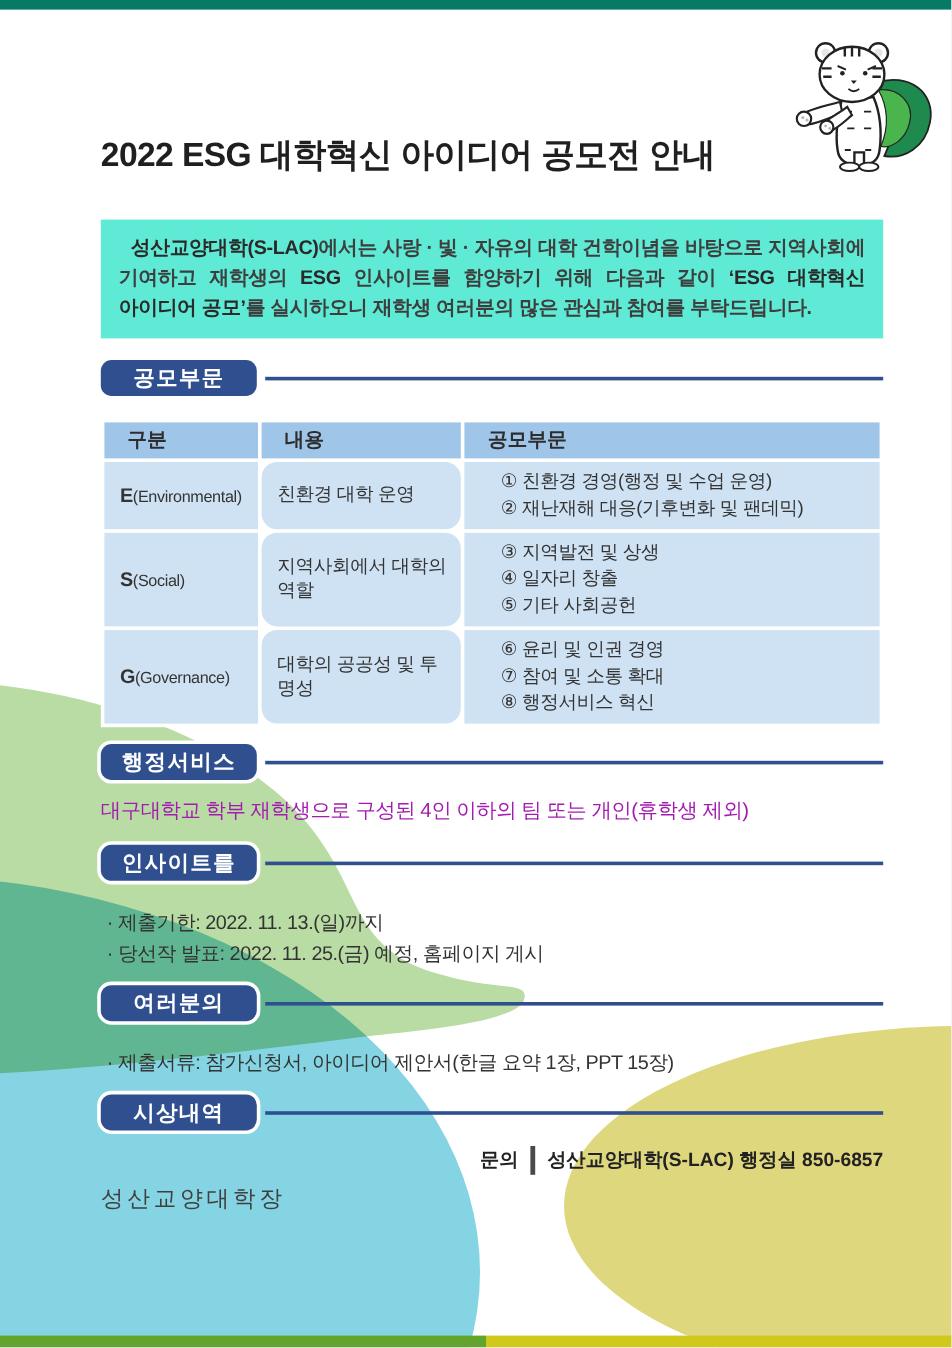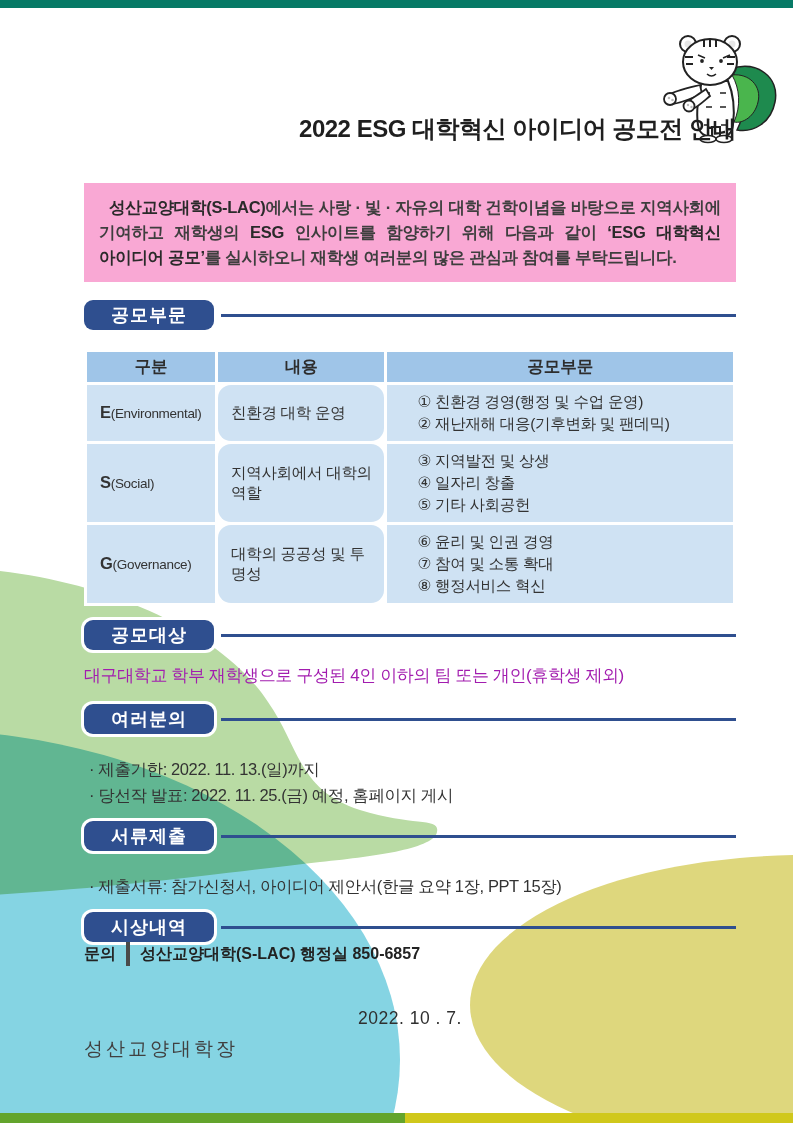--- a/index.html
+++ b/index.html
@@ -11,25 +11,25 @@
   .blob-layer{position:absolute;left:0;top:0;width:793px;height:1123px;z-index:0;}
   .top-bar{position:absolute;left:0;top:0;width:100%;height:8px;background:#077a66;z-index:4;}
   .bottom-bar{position:absolute;left:0;bottom:0;width:100%;height:10px;display:flex;z-index:4;}
   .bottom-bar .bar-green{width:405px;height:100%;background:#63a42c;}
   .bottom-bar .bar-yellow{flex:1;height:100%;background:#d0c81b;}
   .mascot{position:absolute;left:660px;top:33px;width:130px;height:116px;z-index:2;}
 
   .content{position:absolute;left:84px;top:0;width:652px;z-index:3;}
 
   .title{
-    margin:112px 0 0 0;text-align:right;
-    font-size:24px;font-weight:bold;color:#1f1f1f;line-height:34px;letter-spacing:-0.5px;
+    margin:112px 0 0 0;text-align:left;
+    font-size:28px;font-weight:bold;color:#1f1f1f;line-height:34px;letter-spacing:-0.5px;
   }
   .intro-box{
-    margin-top:37px;background:#f9a8d4;padding:12px 15px;
+    margin-top:37px;background:#5eead4;padding:12px 15px;
     font-size:16.5px;line-height:25px;color:#3e3e3e;font-weight:600;
     text-align:justify;text-indent:10px;letter-spacing:-0.3px;word-break:keep-all;
   }
   .intro-box .seg-b{font-weight:800;color:#2a2a2a;}
 
   .section-head{display:flex;align-items:center;}
   .badge{
     width:130px;height:30px;border-radius:9px;background:#2f4f8f;
     color:#fff;font-size:18px;font-weight:bold;letter-spacing:1px;
     display:flex;align-items:center;justify-content:center;
@@ -42,21 +42,21 @@
   .mt-schedule{margin-top:15px;}
   .mt-docs{margin-top:13px;}
   .mt-awards{margin-top:13px;}
 
   table.esg{
     margin-top:19px;width:100%;border-collapse:separate;border-spacing:3px;
     background:#ffffff;
   }
   table.esg th{
     background:#9fc5e8;color:#2d2d2d;font-size:16.5px;font-weight:bold;
-    padding:4px 2px;text-align:center;
+    padding:4px 19px;text-align:left;
   }
   table.esg td{
     background:#cfe2f3;font-size:15.5px;color:#333;vertical-align:middle;
     padding:6px 8px 6px 13px;line-height:20px;letter-spacing:-0.3px;
   }
   td.cell-key{width:20%;}
   td.cell-content{width:26%;border-radius:13px;}
   td.cell-items{width:54%;}
   .key-letter{font-weight:bold;font-size:16.5px;}
   .key-word{font-size:13.5px;}
@@ -67,21 +67,21 @@
   }
   .bullets{margin-top:22px;padding-left:5px;}
   .bullet-line{font-size:16.5px;line-height:26px;color:#333;letter-spacing:-0.4px;}
   .email-link{color:#7b97bd;text-decoration:underline;}
 
   .prize-line{
     margin-top:11px;font-size:19.5px;line-height:28px;color:#3a3a3a;
     letter-spacing:-0.6px;white-space:nowrap;
   }
   .contact-row{
-    display:flex;justify-content:flex-start;align-items:center;
+    margin-top:13px;display:flex;justify-content:flex-end;align-items:center;
     font-size:16px;font-weight:bold;color:#222;
   }
   .contact-bar{width:4px;height:24px;background:#4a4a4a;margin:0 10px;}
 
   .date-line{margin-top:42px;text-align:center;font-size:17.5px;color:#2f2f2f;letter-spacing:0.5px;}
   .signature{
     margin-top:7px;text-align:left;font-size:19px;font-weight:300;color:#404040;
     letter-spacing:3px;
   }
 </style>
@@ -171,54 +171,53 @@
           <td class="cell-items">
             <div class="item-line">⑥ 윤리 및 인권 경영</div>
             <div class="item-line">⑦ 참여 및 소통 확대</div>
             <div class="item-line">⑧ 행정서비스 혁신</div>
           </td>
         </tr>
       </tbody>
     </table>
 
     <div class="section-head mt-target">
-      <div class="badge">공모대상</div>
+      <div class="badge">행정서비스</div>
       <div class="rule"></div>
     </div>
     <div class="body-text">대구대학교 학부 재학생으로 구성된 4인 이하의 팀 또는 개인(휴학생 제외)</div>
 
     <div class="section-head mt-schedule">
-      <div class="badge">여러분의</div>
+      <div class="badge">인사이트를</div>
       <div class="rule"></div>
     </div>
     <div class="bullets">
       <div class="bullet-line">· 제출기한: 2022. 11. 13.(일)까지</div>
       <div class="bullet-line">· 당선작 발표: 2022. 11. 25.(금) 예정, 홈페이지 게시</div>
     </div>
 
     <div class="section-head mt-docs">
-      <div class="badge">서류제출</div>
+      <div class="badge">여러분의</div>
       <div class="rule"></div>
     </div>
     <div class="bullets">
       <div class="bullet-line">· 제출서류: 참가신청서, 아이디어 제안서(한글 요약 1장, PPT 15장)</div>
     </div>
 
     <div class="section-head mt-awards">
       <div class="badge">시상내역</div>
       <div class="rule"></div>
     </div>
 
     <div class="contact-row">
       <span>문의</span>
       <span class="contact-bar"></span>
       <span>성산교양대학(S-LAC) 행정실 850-6857</span>
     </div>
 
-    <div class="date-line">2022. 10 . 7.</div>
     <div class="signature">성산교양대학장</div>
 
   </div>
 
   <div class="bottom-bar">
     <div class="bar-green"></div>
     <div class="bar-yellow"></div>
   </div>
 
 </div>

